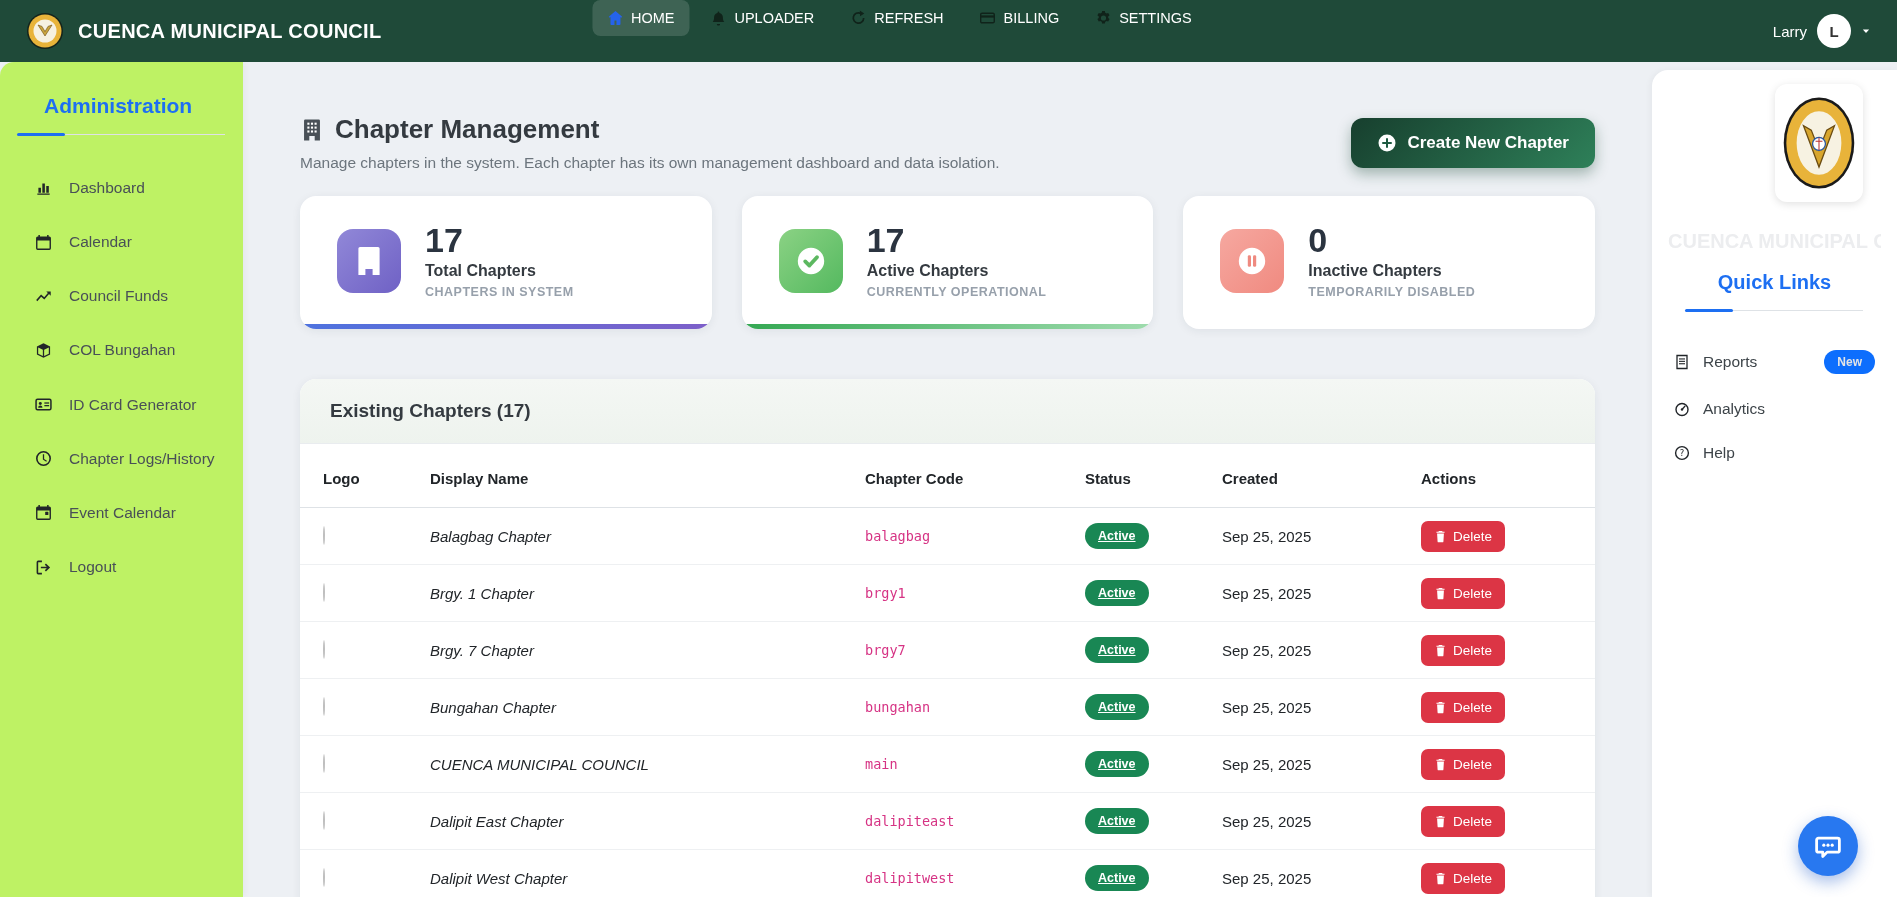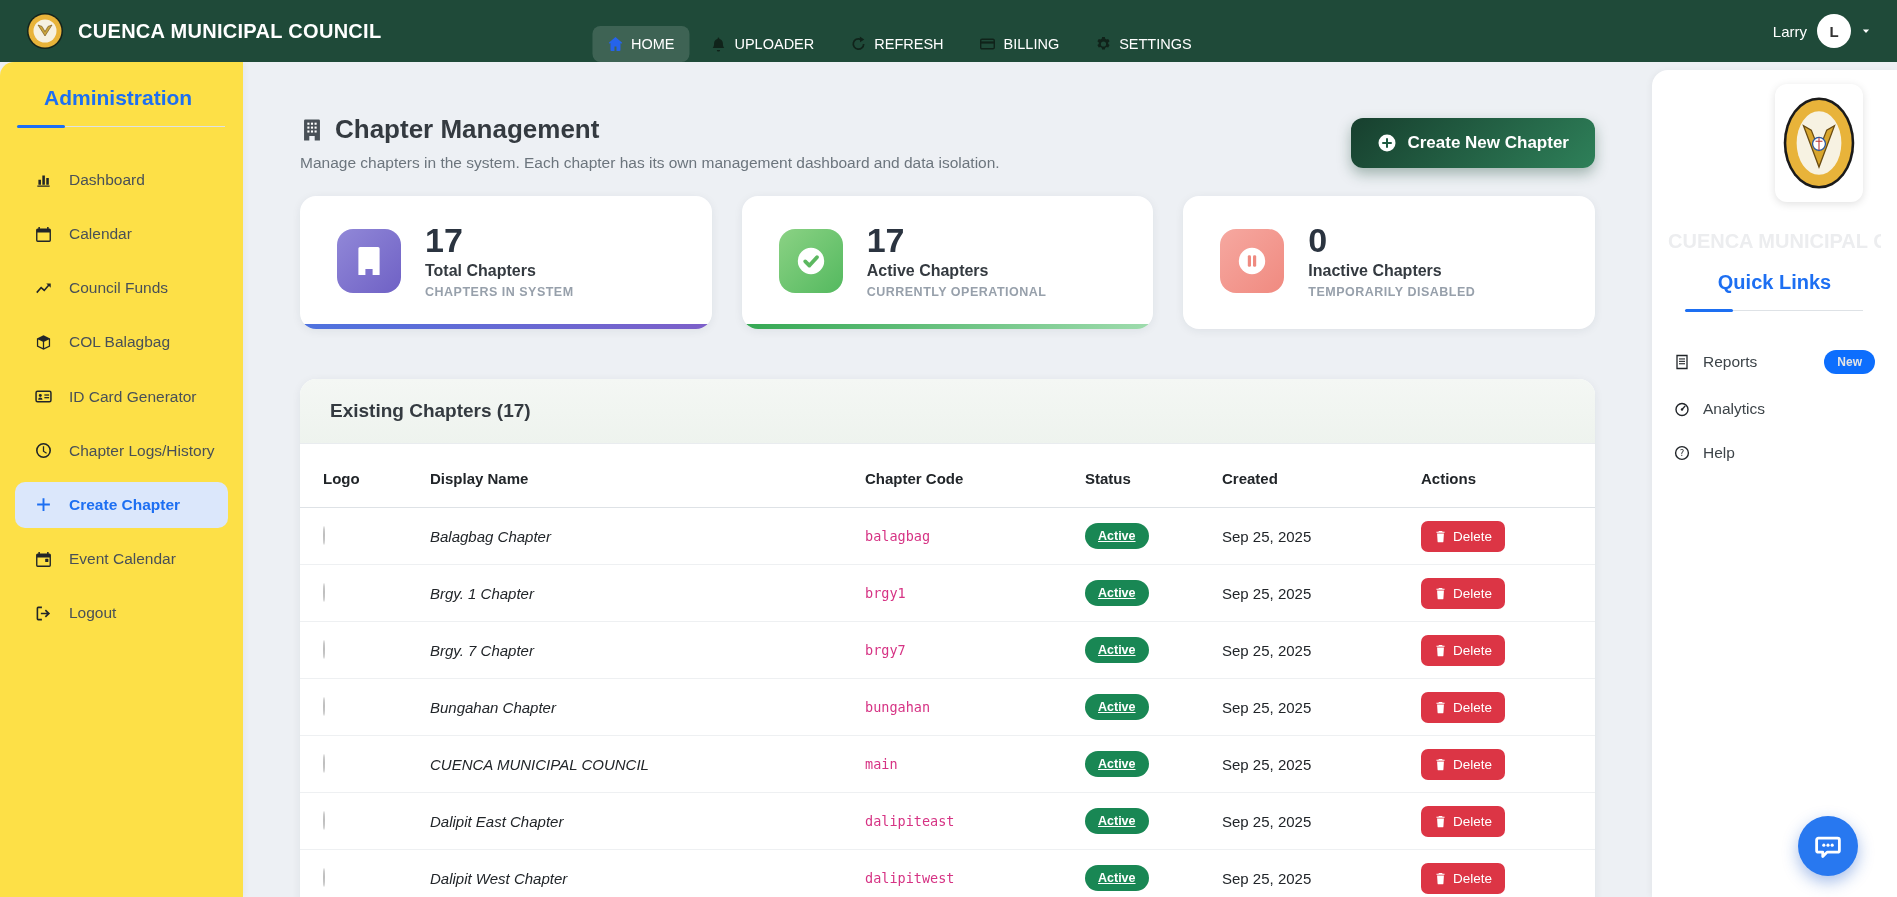--- a/index.html
+++ b/index.html
@@ -4,34 +4,34 @@
 <style>
   * { margin:0; padding:0; box-sizing:border-box; }
   html,body { width:1897px; height:897px; overflow:hidden; }
   body { font-family:"Liberation Sans", sans-serif; background:#edf0f4; color:#212529; }
 
   
   .navbar { height:62px; background:#1f4a39; display:flex; align-items:center; padding:0 26px; position:relative; }
   .brand { display:flex; align-items:center; gap:14px; }
   .brand svg { display:block; }
   .brand-text { color:#fff; font-size:20px; font-weight:bold; letter-spacing:.3px; }
-  .nav-center { position:absolute; left:50%; top:0; height:62px; transform:translateX(-58%); display:flex; align-items:flex-end; gap:6px; }
+  .nav-center { position:absolute; left:50%; top:0; height:62px; transform:translateX(-58%); display:flex; align-items:flex-start; gap:6px; }
   .nav-item { display:flex; align-items:center; gap:8px; padding:10px 15px; border-radius:8px; cursor:pointer; color:#fff; font-size:14.5px; }
   .nav-item.active { background:rgba(255,255,255,.14); }
   .nav-item .ic { font-size:16px; color:#10231a; display:flex; }
   .nav-item.active .ic { color:#2563eb; }
   .nav-user { margin-left:auto; display:flex; align-items:center; gap:10px; color:#fff; font-size:15px; cursor:pointer; }
   .avatar { width:34px; height:34px; border-radius:50%; background:#fff; color:#333; font-weight:bold; font-size:15px; display:flex; align-items:center; justify-content:center; }
   .caret { font-size:10px; color:#fff; display:flex; }
 
   
   .layout { display:flex; height:835px; }
 
   
-  .sidebar { width:243px; background:#fde047; border-top-left-radius:14px; padding-top:24px; flex:none; box-shadow:2px 0 6px rgba(0,0,0,.04); }
+  .sidebar { width:243px; background:#bef264; border-top-left-radius:14px; padding-top:32px; flex:none; box-shadow:2px 0 6px rgba(0,0,0,.04); }
   .side-title { margin-left:44px; color:#1d6ff2; font-size:21px; font-weight:bold; }
   .hr-accent { margin:16px 18px 0 17px; height:1px; background:#dee2e6; position:relative; }
   .hr-accent::before { content:""; position:absolute; left:0; top:-1px; width:48px; height:3px; background:#1d6ff2; border-radius:2px; }
   .side-nav { margin-top:30px; }
   .side-item { display:flex; align-items:center; gap:17px; margin:8px 15px; padding:13px 10px 13px 20px; border-radius:10px; color:#495057; font-size:15.5px; cursor:pointer; }
   .side-item .ic { font-size:17px; color:#212529; display:flex; flex:none; }
   .side-item.active { background:#dbe7fb; color:#1d6ff2; font-weight:bold; }
   .side-item.active .ic { color:#1d6ff2; }
   .side-item .lbl { line-height:1.3; }
 
@@ -198,21 +198,21 @@
             </svg>
           </span>
     <span class="lbl">Council Funds</span>
   </div>
         <div class="side-item">
     <span class="ic">
             <svg viewBox="0 0 16 16">
               <path fill-rule="evenodd" d="M8 1.2 14.2 4.3v7.4L8 14.8 1.8 11.7V4.3zM3 5.2v5.8l4.4 2.2V7.4zm10 0L8.6 7.4v5.8L13 11z"></path>
             </svg>
           </span>
-    <span class="lbl">COL Balagbag</span>
+    <span class="lbl">COL Bungahan</span>
   </div>
         <div class="side-item">
     <span class="ic">
             <svg viewBox="0 0 16 16">
               <rect x="1" y="3" width="14" height="10" rx="1.4" fill="none" stroke="currentColor" stroke-width="1.4"></rect>
               <circle cx="5" cy="7" r="1.4"></circle>
               <path d="M3 11c0-1.3.9-2 2-2s2 .7 2 2z"></path>
               <rect x="8.8" y="6" width="4.5" height="1.2"></rect>
               <rect x="8.8" y="8.5" width="4.5" height="1.2"></rect>
             </svg>
@@ -220,28 +220,20 @@
     <span class="lbl">ID Card Generator</span>
   </div>
         <div class="side-item">
     <span class="ic">
             <svg viewBox="0 0 16 16">
               <circle cx="8" cy="8" r="6.3" fill="none" stroke="currentColor" stroke-width="1.5"></circle>
               <path d="M7.4 4h1.2v4.4L11.2 10l-.6 1L7.4 9z"></path>
             </svg>
           </span>
     <span class="lbl">Chapter Logs/History</span>
-  </div>
-        <div class="side-item active">
-    <span class="ic">
-            <svg viewBox="0 0 16 16">
-              <path d="M7.1 2h1.8v5.1H14v1.8H8.9V14H7.1V8.9H2V7.1h5.1z"></path>
-            </svg>
-          </span>
-    <span class="lbl">Create Chapter</span>
   </div>
         <div class="side-item">
     <span class="ic">
             <svg viewBox="0 0 16 16">
               <path fill-rule="evenodd" d="M4.6 1v1.3h6.8V1h1.4v1.3h.7A1.5 1.5 0 0 1 15 3.8v9.7A1.5 1.5 0 0 1 13.5 15h-11A1.5 1.5 0 0 1 1 13.5V3.8a1.5 1.5 0 0 1 1.5-1.5h.7V1zM2.3 6v7.4c0 .2.1.3.3.3h10.8c.2 0 .3-.1.3-.3V6z"></path>
               <rect x="9.6" y="7.4" width="3" height="3" rx=".5"></rect>
             </svg>
           </span>
     <span class="lbl">Event Calendar</span>
   </div>

